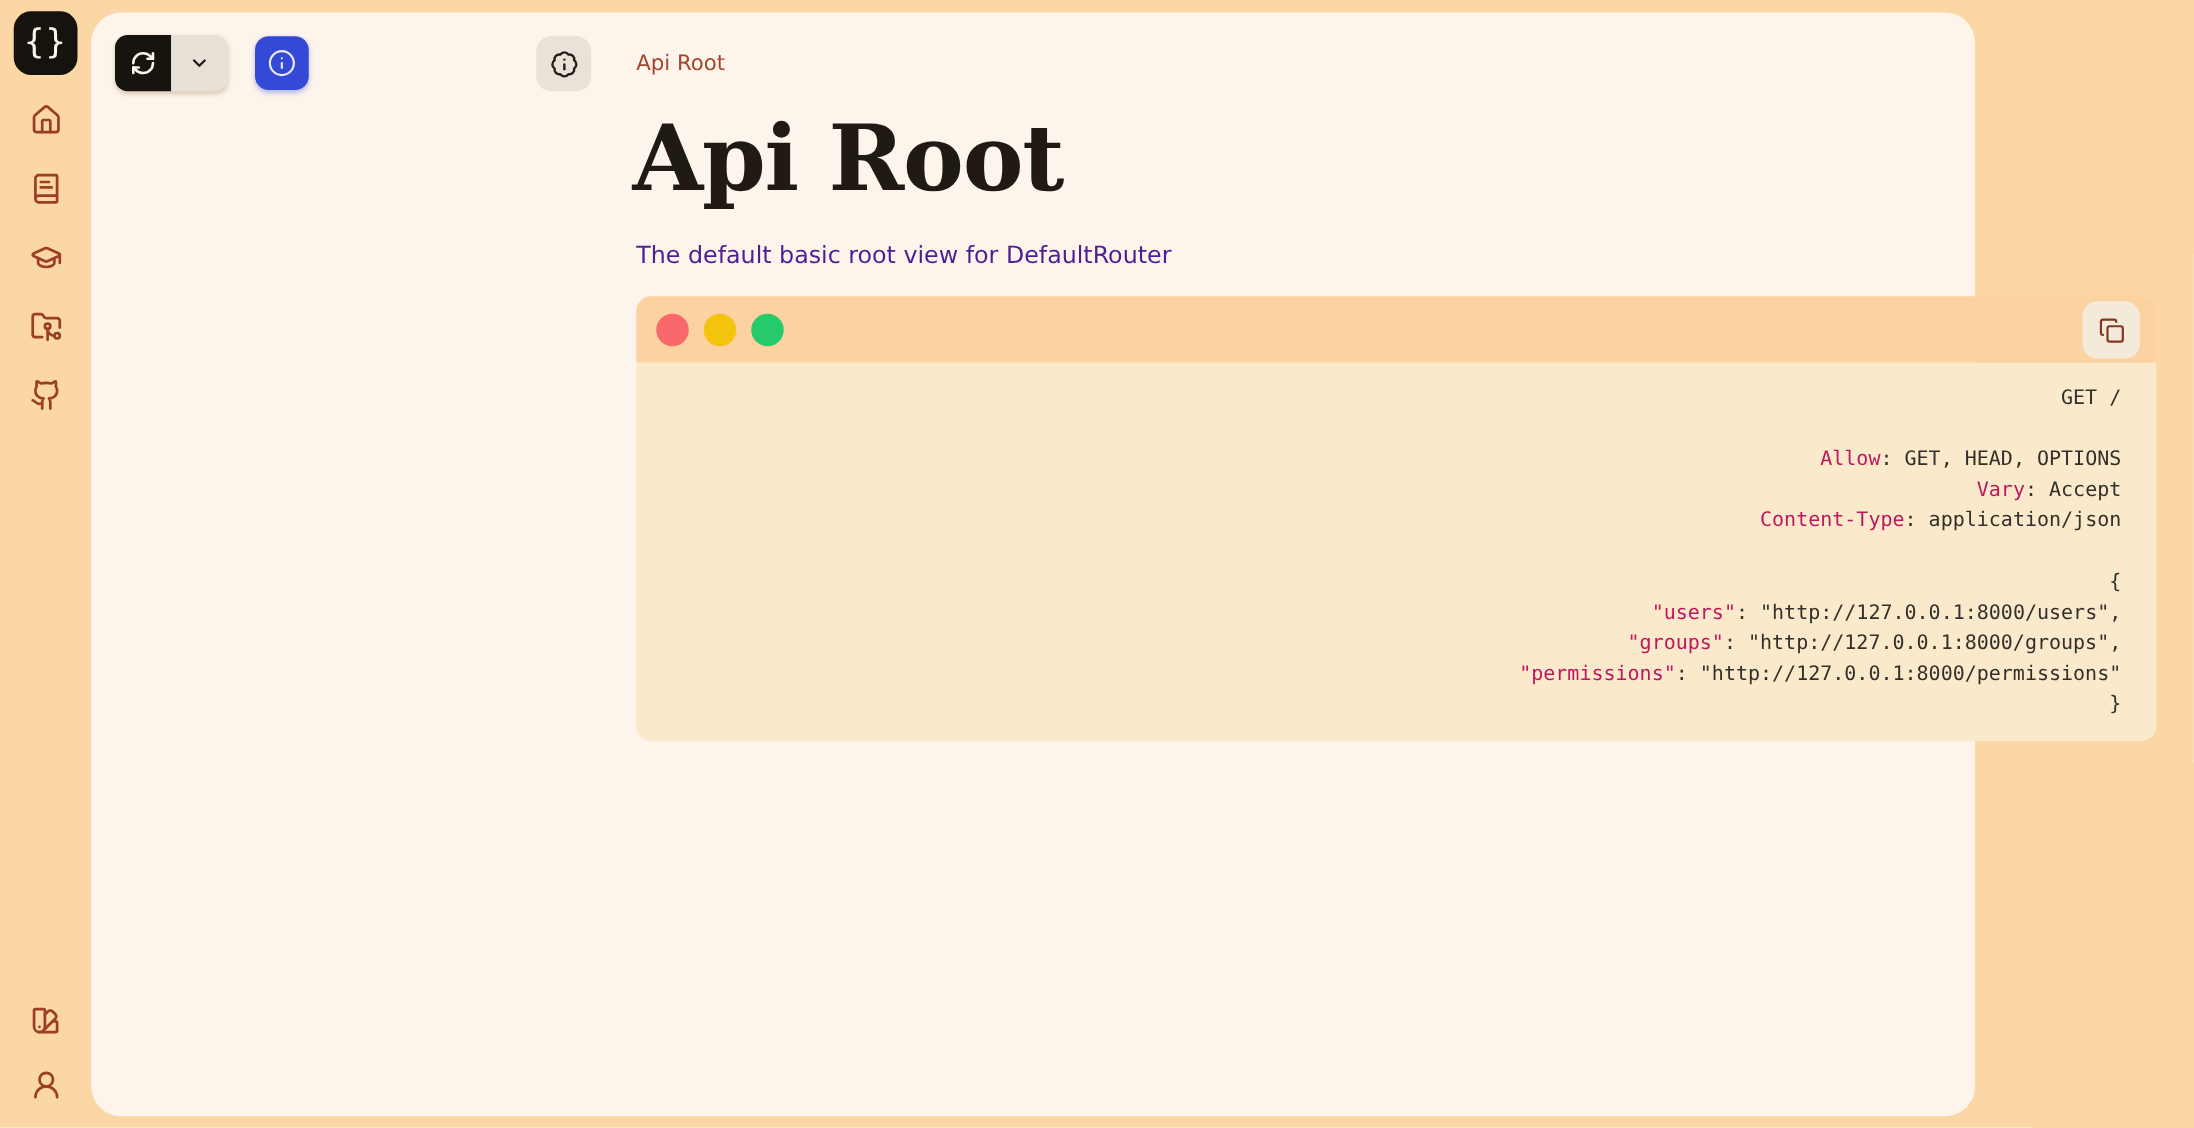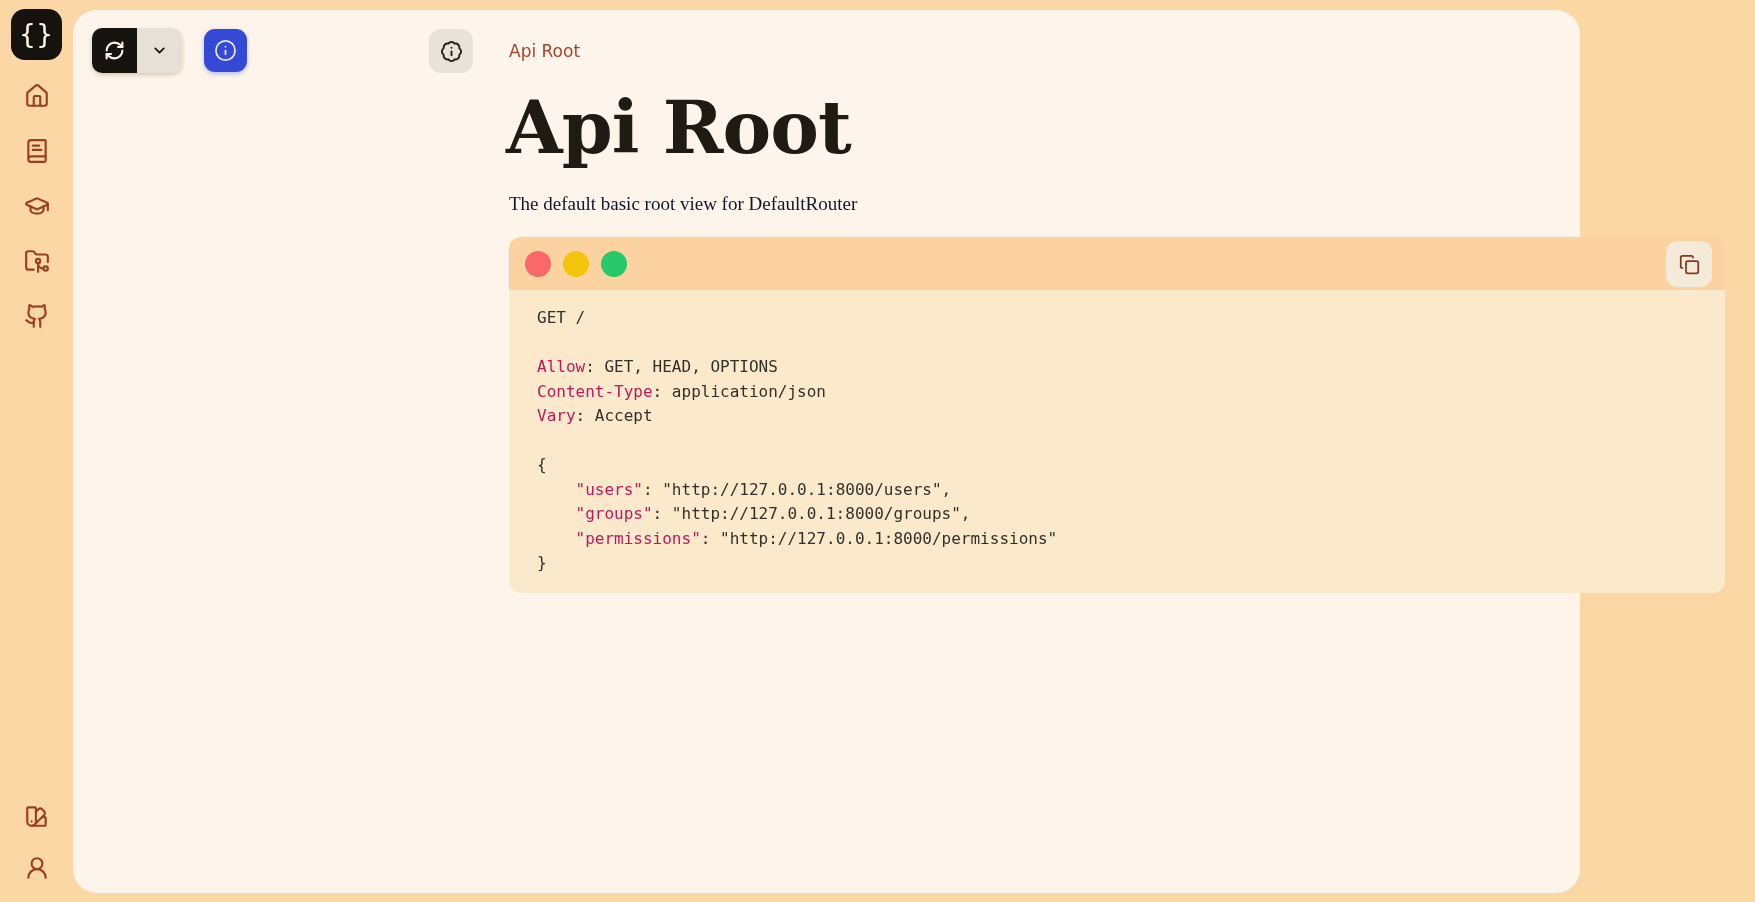--- a/index.html
+++ b/index.html
@@ -70,25 +70,25 @@
   }
 
   
   .page-title {
     position:absolute; left:433px; top:72px;
     font-family:"DejaVu Serif", serif; font-weight:700;
     font-size:73px; line-height:1.25; letter-spacing:-1px; color:#1f1a13;
   }
   .page-subtitle {
     position:absolute; left:436px; top:183px;
-    font-size:19px; color:#0f172a;font-family:Liberation Serif, serif;
-  }
-
-  
-  .terminal { position:absolute; left:436px; top:227px; width:1216px; }
+    font-size:19px; color:#4c1d95;
+  }
+
+  
+  .terminal { position:absolute; left:436px; top:227px; width:1216px;text-align:right; }
   .term-header {
     height:53px; background:#fbd2a0; border-radius:12px 12px 0 0;
     position:relative; display:flex; align-items:center; padding-left:16px; gap:12px;
   }
   .dot { width:26px; height:26px; border-radius:50%; }
   .dot.red    { background:#f9696b; }
   .dot.yellow { background:#f2c40c; }
   .dot.green  { background:#27ca6b; }
   .btn-copy {
     position:absolute; right:13px; top:4px; width:46px; height:46px;
@@ -256,22 +256,22 @@
       <button class="btn-copy">
           <svg class="icon">
             <use href="#i-copy"></use>
           </svg>
         </button>
     </div>
     <div class="term-body">
       <div class="code-line">GET /</div>
       <div class="code-line"></div>
       <div class="code-line"><span class="key">Allow</span><span>: GET, HEAD, OPTIONS</span></div>
+      <div class="code-line"><span class="key">Vary</span><span>: Accept</span></div>
       <div class="code-line"><span class="key">Content-Type</span><span>: application/json</span></div>
-      <div class="code-line"><span class="key">Vary</span><span>: Accept</span></div>
       <div class="code-line"></div>
       <div class="code-line">{</div>
       <div class="code-line"><span class="key">    "users"</span><span>: "http://127.0.0.1:8000/users",</span></div>
       <div class="code-line"><span class="key">    "groups"</span><span>: "http://127.0.0.1:8000/groups",</span></div>
       <div class="code-line"><span class="key">    "permissions"</span><span>: "http://127.0.0.1:8000/permissions"</span></div>
       <div class="code-line">}</div>
     </div>
   </section>
 
 </div>

